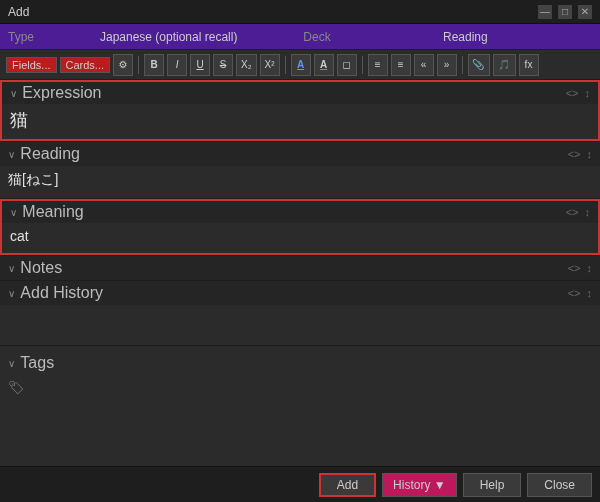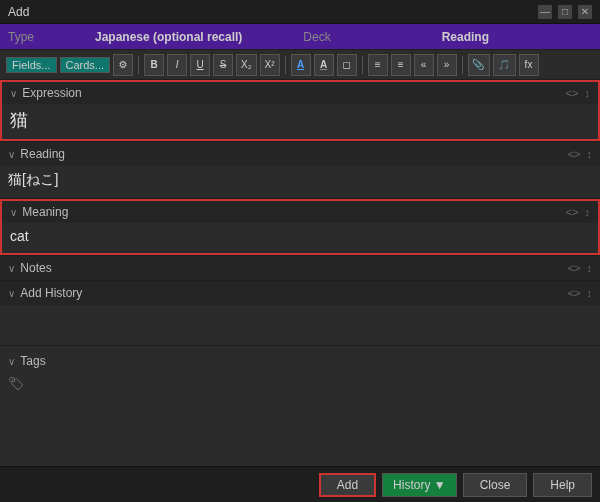--- a/index.html
+++ b/index.html
@@ -57,35 +57,34 @@
     }
     .type-label, .deck-label {
       color: #888;
       font-size: 12px;
     }
     .type-value, .deck-value {
       color: #ccc;
       font-size: 12px;
       flex: 1;
       text-align: center;
-      font-weight: bold;
     }
 
     
     .toolbar-row {
       background: #2b2b2b;
       display: flex;
       align-items: center;
       padding: 3px 6px;
       gap: 3px;
       border-bottom: 1px solid #1e1e1e;
       height: 30px;
     }
     .toolbar-btn {
-      background: #0f766e;
+      background: #b91c1c;
       border: 1px solid #555;
       color: #ccc;
       font-size: 11px;
       padding: 1px 5px;
       cursor: pointer;
       height: 16px;
       min-width: 22px;
       display: flex;
       align-items: center;
       justify-content: center;
@@ -146,21 +145,21 @@
       display: flex;
       align-items: center;
       gap: 5px;
     }
     .section-chevron {
       color: #888;
       font-size: 10px;
     }
     .section-title {
       color: #bbb;
-      font-size: 12px;
+      font-size: 16px;
     }
     .section-header-right {
       display: flex;
       gap: 6px;
       align-items: center;
     }
     .section-icon {
       color: #666;
       font-size: 11px;
       cursor: pointer;
@@ -241,21 +240,21 @@
       color: #ccc;
       font-size: 12px;
       padding: 3px 16px;
       cursor: pointer;
       height: 24px;
       display: flex;
       align-items: center;
       justify-content: center;
     }
     .bottom-btn-history {
-      background: #15803d;
+      background: #be185d;
       border: 1px solid #555;
       color: #ccc;
       font-size: 12px;
       padding: 3px 10px;
       cursor: pointer;
       height: 24px;
       display: flex;
       align-items: center;
       gap: 3px;
     }
@@ -392,15 +391,15 @@
       <span>🏷</span>
     </div>
   </div>
 
 </div>
 
 <div class="bottom-bar">
   <div class="bottom-spacer"></div>
   <button class="bottom-btn-add">Add</button>
   <button class="bottom-btn-history">History ▼</button>
+  <button class="bottom-btn">Help</button>
   <button class="bottom-btn">Close</button>
-  <button class="bottom-btn">Help</button>
 </div>
 
 </body></html>

